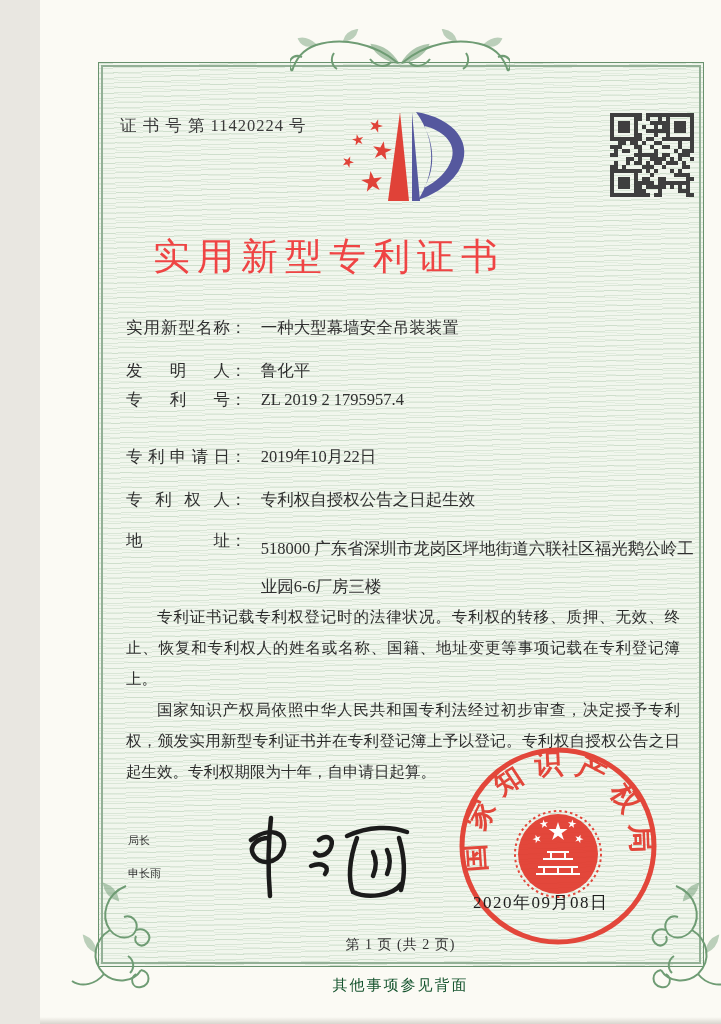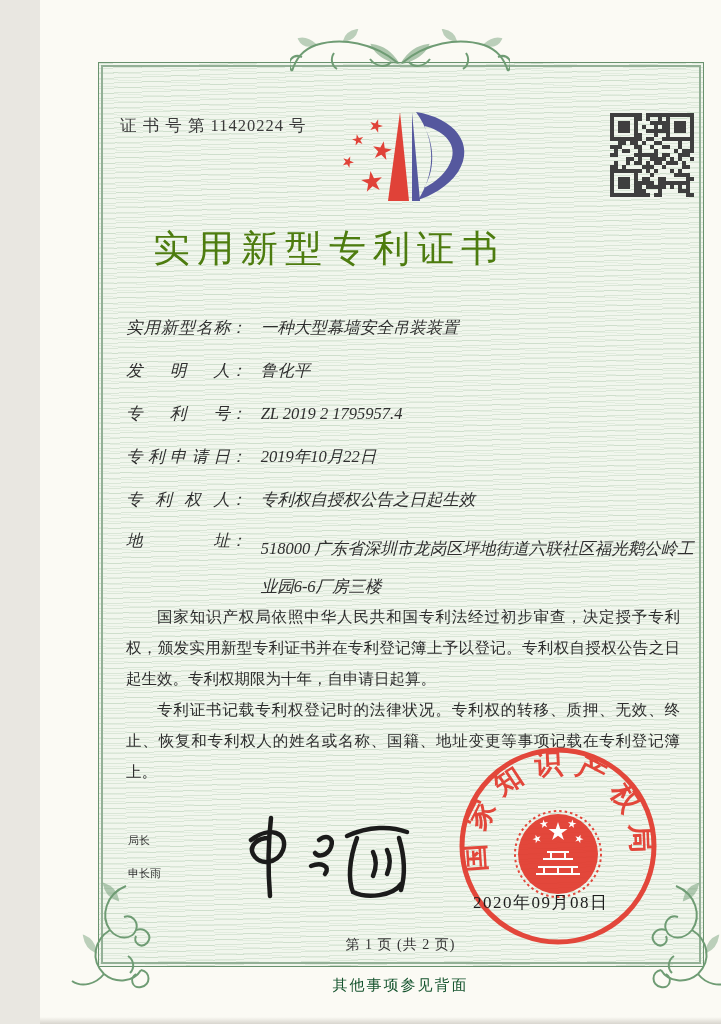--- a/index.html
+++ b/index.html
@@ -39,25 +39,25 @@
     font-size:16.5px;color:#3a3a3a;letter-spacing:1px;
   }
   .logo{position:absolute;left:290px;top:104px;}
   .qr{
     position:absolute;left:570px;top:113px;
     display:grid;grid-template-columns:repeat(21,4px);grid-auto-rows:4px;
   }
   .qr i{display:block;}
   .qr i.m{background:#3f3f3f;}
   .page-title{
-    position:absolute;left:0;top:224px;width:571px;
-    text-align:center;font-size:37px;color:#4d7c0f;
+    position:absolute;left:0;top:232px;width:571px;
+    text-align:center;font-size:37px;color:#ef4444;
     letter-spacing:7px;text-indent:7px;font-weight:500;
   }
-  .row{position:absolute;left:86px;font-size:16.5px;color:#2f2f2f;line-height:1.35;font-style:italic;}
+  .row{position:absolute;left:86px;font-size:16.5px;color:#2f2f2f;line-height:1.35;}
   .lbl{display:inline-block;width:104px;text-align:justify;text-align-last:justify;vertical-align:top;}
   .colon{display:inline-block;vertical-align:top;}
   .val{margin-left:10px;display:inline-block;vertical-align:top;}
   .val-wide{width:445px;line-height:38px;}
   .grp2{position:absolute;left:258px;top:0;white-space:nowrap;}
   .paras{
     position:absolute;left:86px;top:601px;width:554px;
     font-size:15.5px;line-height:31px;color:#2d2d2d;text-align:justify;
   }
   .paras p{margin:0;text-indent:2em;}
@@ -597,40 +597,40 @@
   <div class="page-title">实用新型专利证书</div>
 
   <div class="row" style="top:317px">
     <span class="lbl">实用新型名称</span><span class="colon">：</span>
     <span class="val">一种大型幕墙安全吊装装置</span>
   </div>
   <div class="row" style="top:360px">
     <span class="lbl">发明人</span><span class="colon">：</span>
     <span class="val">鲁化平</span>
   </div>
-  <div class="row" style="top:403px">
+  <div class="row" style="top:389px">
     <span class="lbl">专利号</span><span class="colon">：</span>
     <span class="val">ZL 2019 2 1795957.4</span>
   </div>
   <div class="row" style="top:446px">
     <span class="lbl">专利申请日</span><span class="colon">：</span>
     <span class="val">2019年10月22日</span>
   </div>
   <div class="row" style="top:489px">
     <span class="lbl">专利权人</span><span class="colon">：</span>
     <span class="val">专利权自授权公告之日起生效</span>
   </div>
   <div class="row" style="top:530px">
     <span class="lbl">地址</span><span class="colon">：</span>
     <span class="val val-wide">518000 广东省深圳市龙岗区坪地街道六联社区福光鹅公岭工业园6-6厂房三楼</span>
   </div>
 
   <div class="paras">
+    <p>专利证书记载专利权登记时的法律状况。专利权的转移、质押、无效、终止、恢复和专利权人的姓名或名称、国籍、地址变更等事项记载在专利登记簿上。</p>
     <p>国家知识产权局依照中华人民共和国专利法经过初步审查，决定授予专利权，颁发实用新型专利证书并在专利登记簿上予以登记。专利权自授权公告之日起生效。专利权期限为十年，自申请日起算。</p>
-    <p>专利证书记载专利权登记时的法律状况。专利权的转移、质押、无效、终止、恢复和专利权人的姓名或名称、国籍、地址变更等事项记载在专利登记簿上。</p>
   </div>
 
   <div class="director" style="top:833px">局长</div>
   <div class="director" style="top:866px">申长雨</div>
 
   <svg class="sig" width="180" height="95" viewBox="0 0 180 95">
     <g fill="none" stroke="#1b1b1b" stroke-width="4.5" stroke-linecap="round">
       <path d="M36,12 C33,38 33,66 35,90"></path>
       <path d="M16,34 C34,20 54,26 48,44 C43,58 24,60 18,48 C14,40 22,32 34,32"></path>
       <path d="M84,34 C92,28 99,32 96,41 C93,49 84,52 80,47"></path>

